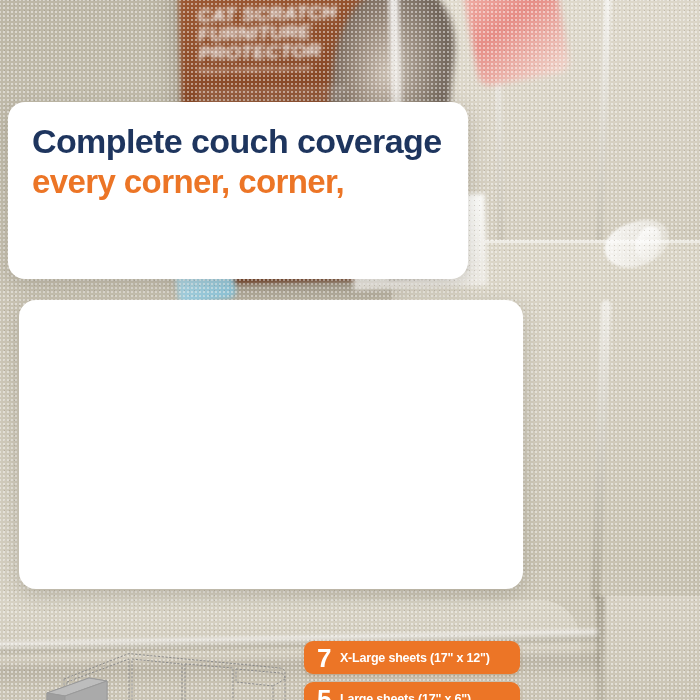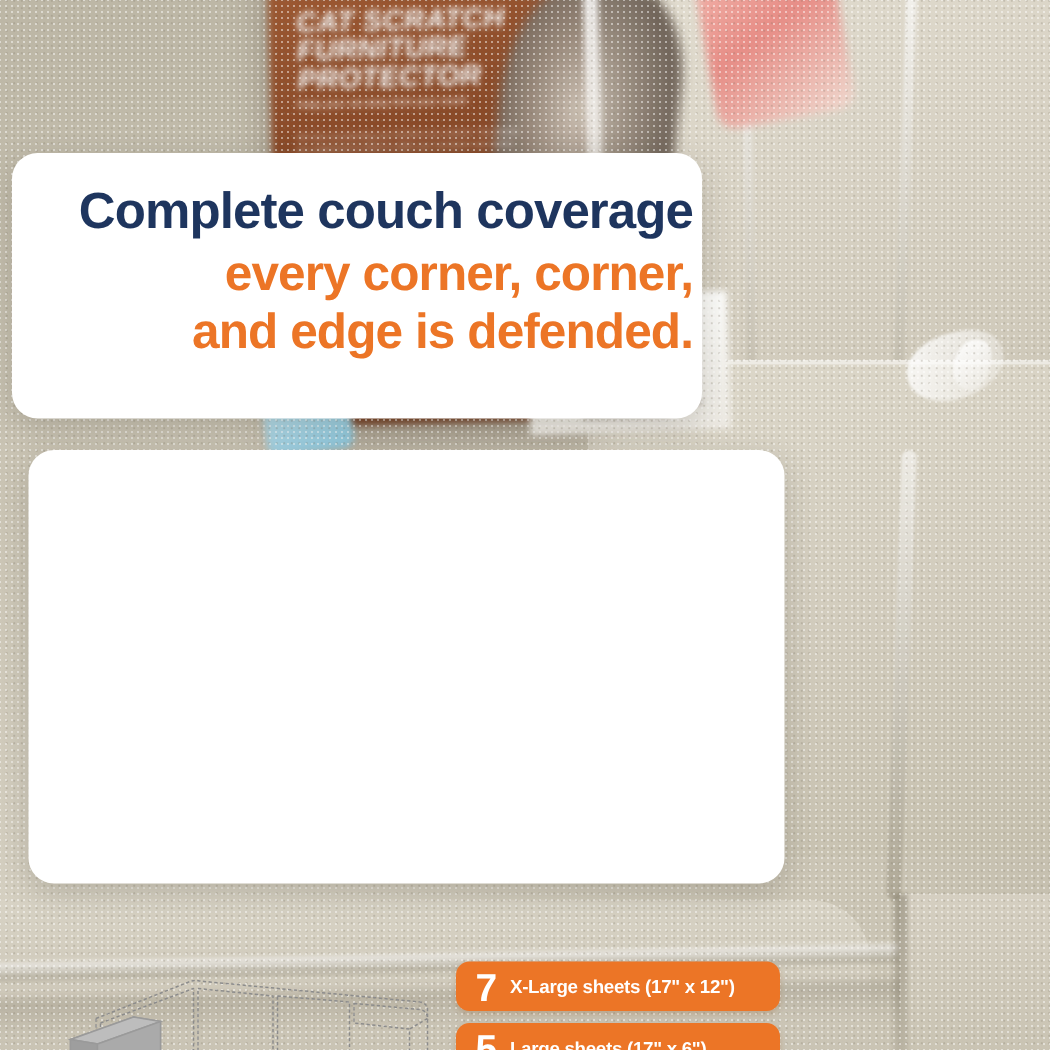--- a/index.html
+++ b/index.html
@@ -162,21 +162,21 @@
   .card{
     position:absolute;background:#ffffff;border-radius:17px;
     box-shadow:0 6px 20px rgba(70,64,52,.22);
   }
   #headline-card{left:8px;top:102px;width:460px;height:177px;}
   #specs-card{left:19px;top:300px;width:504px;height:289px;}
 
   
   .headline{position:absolute;left:24px;top:18px;width:430px;}
   .hl-line{
-    font-weight:bold;letter-spacing:-.6px;white-space:nowrap;text-align:right;
+    font-weight:bold;letter-spacing:-.6px;white-space:nowrap;
   }
   .hl-navy{color:#1e355e;font-size:34px;line-height:42px;}
   .hl-orange{color:#ec7526;font-size:33px;line-height:39px;}
 
   
   .sofa-main{position:absolute;left:18px;top:322px;width:262px;height:196px;}
 
   
   .badges{position:absolute;left:285px;top:341px;width:216px;}
   .badge{
@@ -229,21 +229,20 @@
     <div class="pkg-line"></div>
     <div class="pkg-line2"></div>
     <div class="pkg-blue"></div>
     <div class="bg-grain"></div>
   </div>
 
   <div class="card" id="headline-card">
     <div class="headline">
       <div class="hl-line hl-navy">Complete couch coverage</div>
       <div class="hl-line hl-orange">every corner, corner,</div>
-      <div class="hl-line hl-orange">and edge is defended.</div>
     </div>
   </div>
 
   <div class="card" id="specs-card">
 
     <svg class="sofa-main" viewBox="0 0 262 196">
       <g fill="none" stroke="#8c8c8c" stroke-width="1" stroke-dasharray="2.2 1.6" stroke-linejoin="round">
 
         <path d="M27 57 L88 33 Q92 31 96 32 L243 46 Q248 47 248 51 L248 58"></path>
         <path d="M27 57 L27 130"></path>

